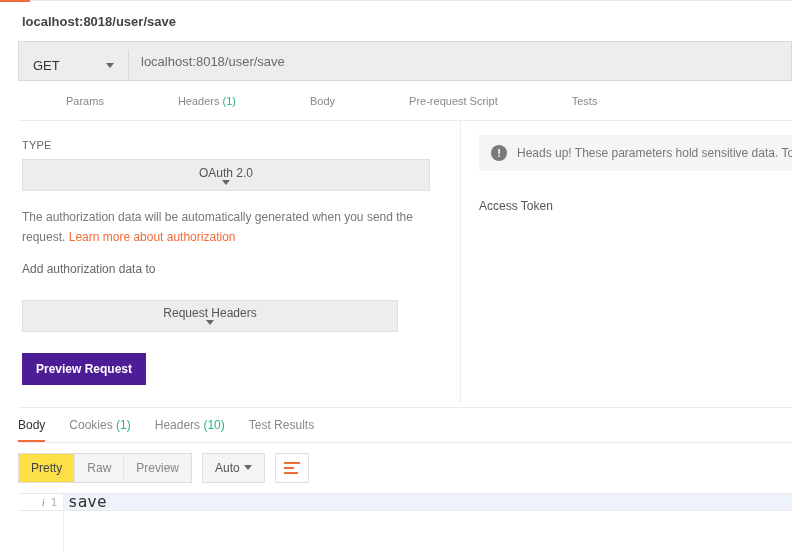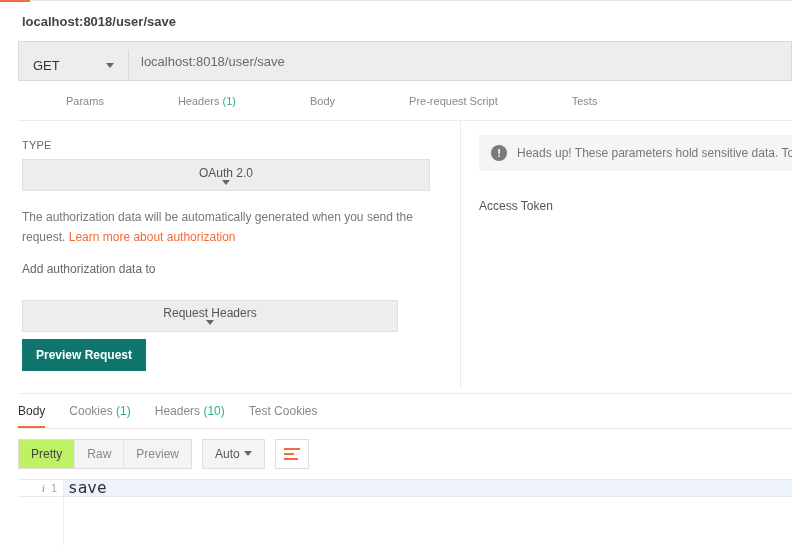--- a/index.html
+++ b/index.html
@@ -139,29 +139,29 @@
   .helper {
     font-size: 12px;
     color: #777;
     line-height: 1.7;
     margin: 16px 0 14px 0;
     width: 420px;
   }
   .link-orange { color: #f26b3a; cursor: pointer; }
   .add-label { font-size: 12px; color: #666; margin-bottom: 24px; }
   .btn-primary {
-    background: #0f766e;
+    background: #4c1d95;
     color: #fff;
     border: none;
     height: 32px;
     padding: 0 14px;
     font-size: 12px;
     font-weight: 600;
     cursor: pointer;
-    margin-top: 7px;
+    margin-top: 21px;
   }
 
   .notice {
     display: flex;
     align-items: center;
     gap: 10px;
     background: #f5f5f5;
     padding: 10px 12px;
     color: #777;
     font-size: 12px;
@@ -220,21 +220,21 @@
     background: #f4f4f4;
   }
   .seg-btn {
     padding: 0 12px;
     display: flex;
     align-items: center;
     color: #888;
     font-size: 12px;
     cursor: pointer;
   }
-  .seg-btn.active { background: #bef264; color: #444; }
+  .seg-btn.active { background: #fde047; color: #444; }
   .seg-btn + .seg-btn { border-left: 1px solid #e5e5e5; }
   .auto-select {
     display: flex;
     align-items: center;
     gap: 4px;
     border: 1px solid #dedede;
     background: #f4f4f4;
     height: 30px;
     padding: 0 12px;
     font-size: 12px;
@@ -368,21 +368,21 @@
   <div class="resp-tabs">
     <div class="resp-tab active"><span>Body</span></div>
     <div class="resp-tab">
       <span>Cookies</span>
       <span class="count-green">(1)</span>
     </div>
     <div class="resp-tab">
       <span>Headers</span>
       <span class="count-green">(10)</span>
     </div>
-    <div class="resp-tab"><span>Test Cookies</span></div>
+    <div class="resp-tab"><span>Test Results</span></div>
   </div>
 
   <div class="viewer-toolbar">
     <div class="seg">
       <div class="seg-btn active">
           <span>Pretty</span>
         </div>
       <div class="seg-btn">
           <span>Raw</span>
         </div>

